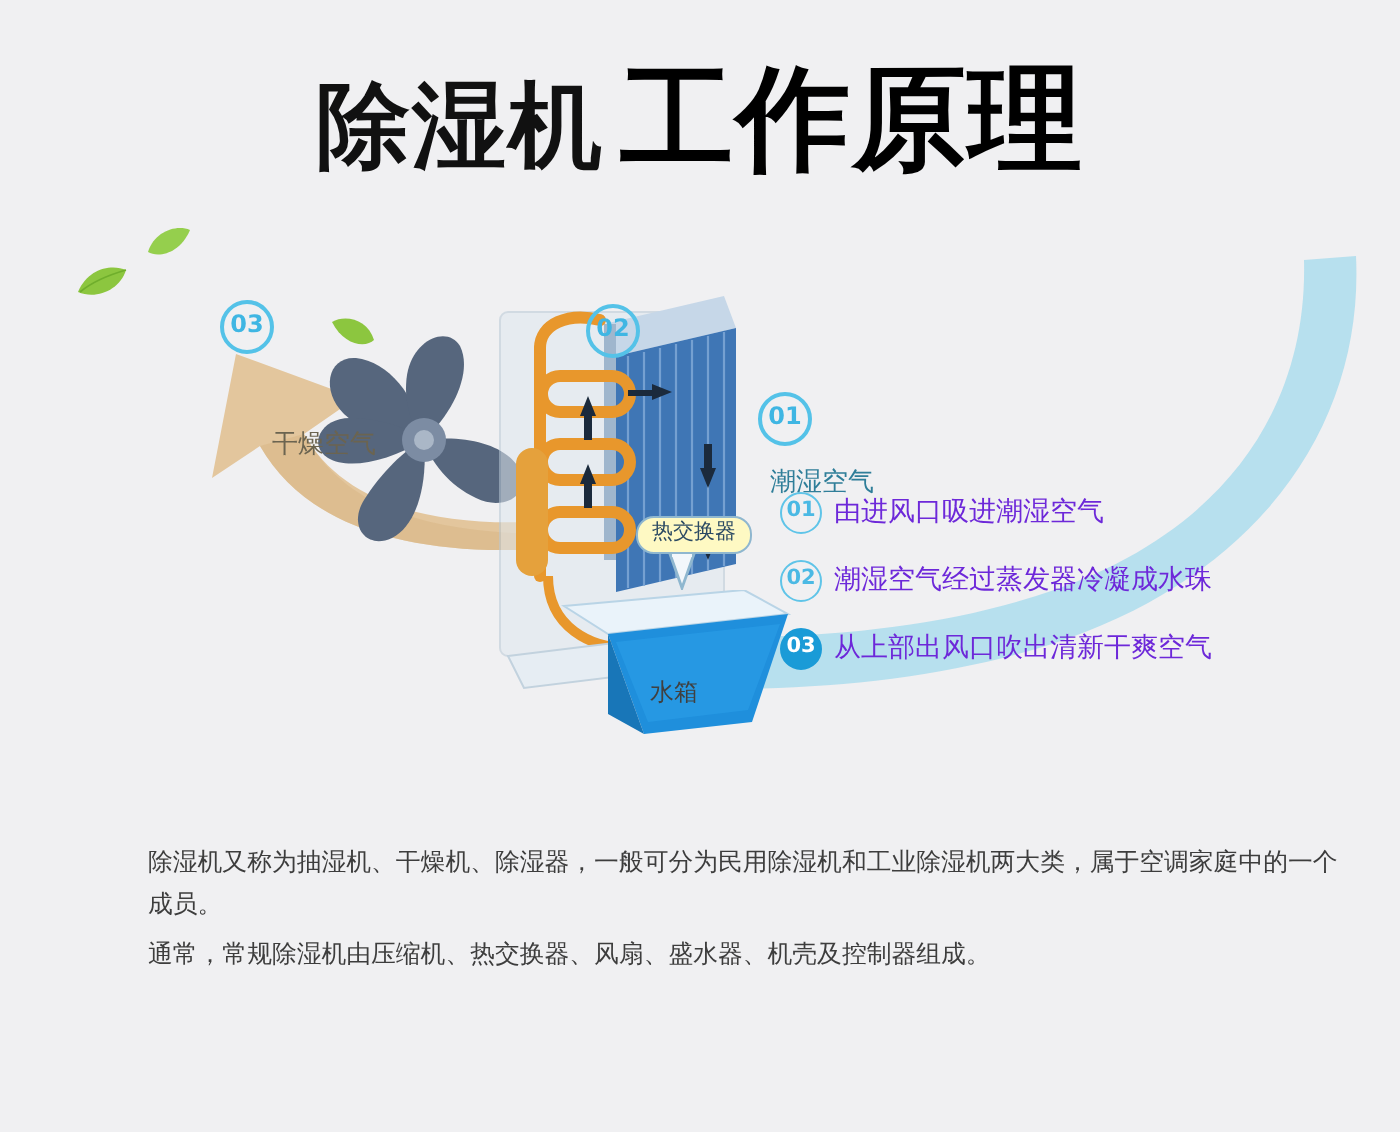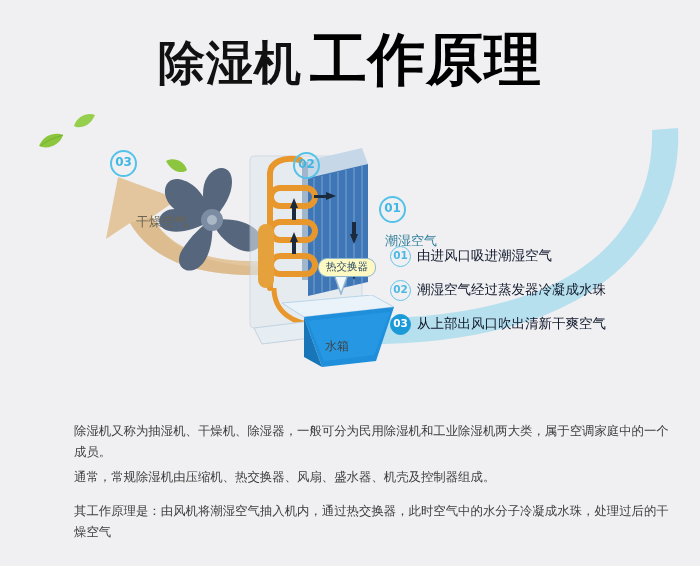--- a/index.html
+++ b/index.html
@@ -88,21 +88,21 @@
   .step{display:flex;align-items:center;margin-bottom:12px;height:22px;}
   .step-num{
     width:19px;height:19px;border-radius:50%;flex:0 0 auto;
     font-size:10.5px;font-weight:bold;line-height:18px;text-align:center;
     font-family:"DejaVu Sans","Liberation Sans",sans-serif;
     margin-right:6px;
   }
   .step-num.hollow{border:1.7px solid #5fc4e8;color:#4bb9e4;background:transparent;line-height:16px;}
   .step-num.solid{background:#1a9bd7;color:#fff;border:1.7px solid #1a9bd7;line-height:16px;}
   .step-txt{
-    font-size:13.5px;color:#0f172a;white-space:nowrap;
+    font-size:13.5px;color:#6d28d9;white-space:nowrap;
     font-family:"DejaVu Sans","Liberation Sans",sans-serif;
   }
 
   
   .overlay-headline{
     position:absolute;left:0;top:262px;width:700px;text-align:center;
     font-size:41px;font-weight:bold;font-style:italic;
     color:#1f7fd4;letter-spacing:2px;white-space:nowrap;
     font-family:"DejaVu Sans","Liberation Sans",sans-serif;
     text-shadow:
@@ -253,16 +253,15 @@
       <span class="step-num solid">03</span>
       <span class="step-txt">从上部出风口吹出清新干爽空气</span>
     </div>
   </div>
 
 
   <div class="copy">
     <p>除湿机又称为抽湿机、干燥机、除湿器，一般可分为民用除湿机和工业除湿机两大类，属于空调家庭中的一个成员。</p>
     <p>通常，常规除湿机由压缩机、热交换器、风扇、盛水器、机壳及控制器组成。</p>
     <div class="gap"></div>
-    <p>其工作原理是：由风机将潮湿空气抽入机内，通过热交换器，此时空气中的水分子冷凝成水珠，处理过后的干燥空气</p>
   </div>
 
 </div>
 
 </body></html>

